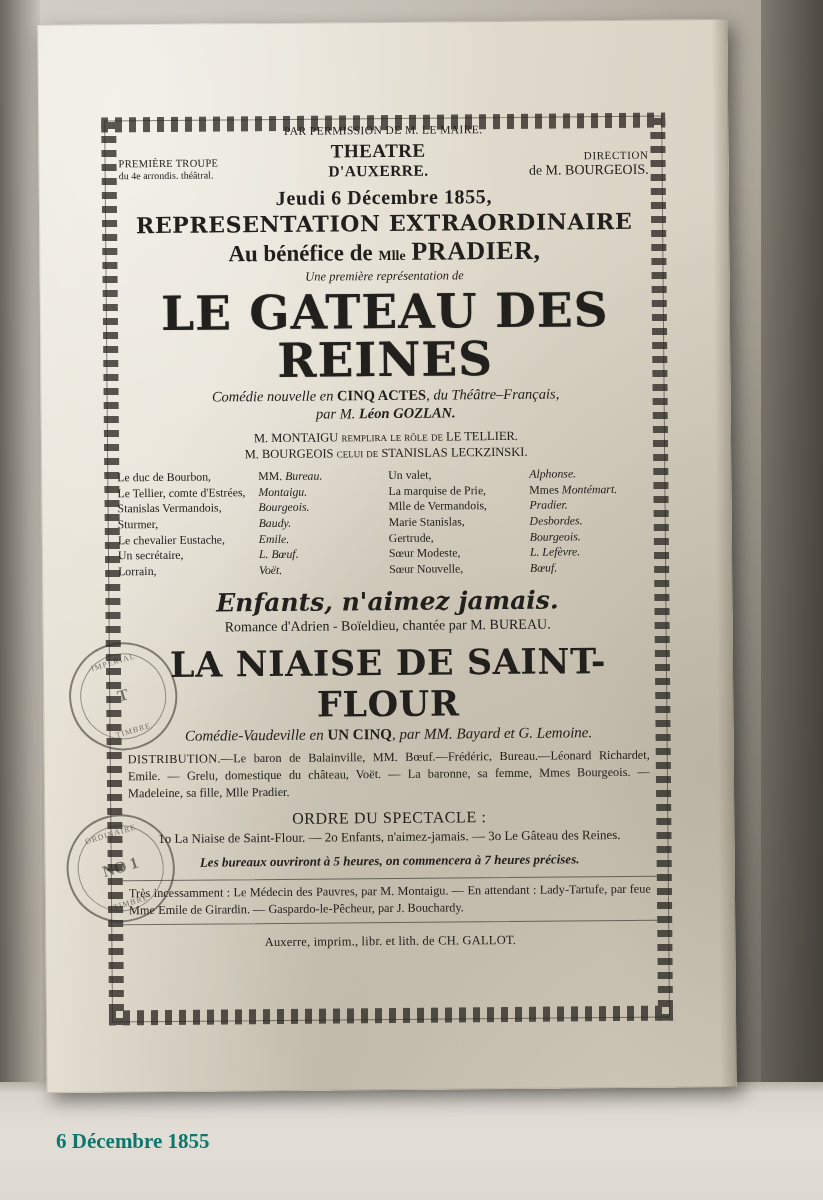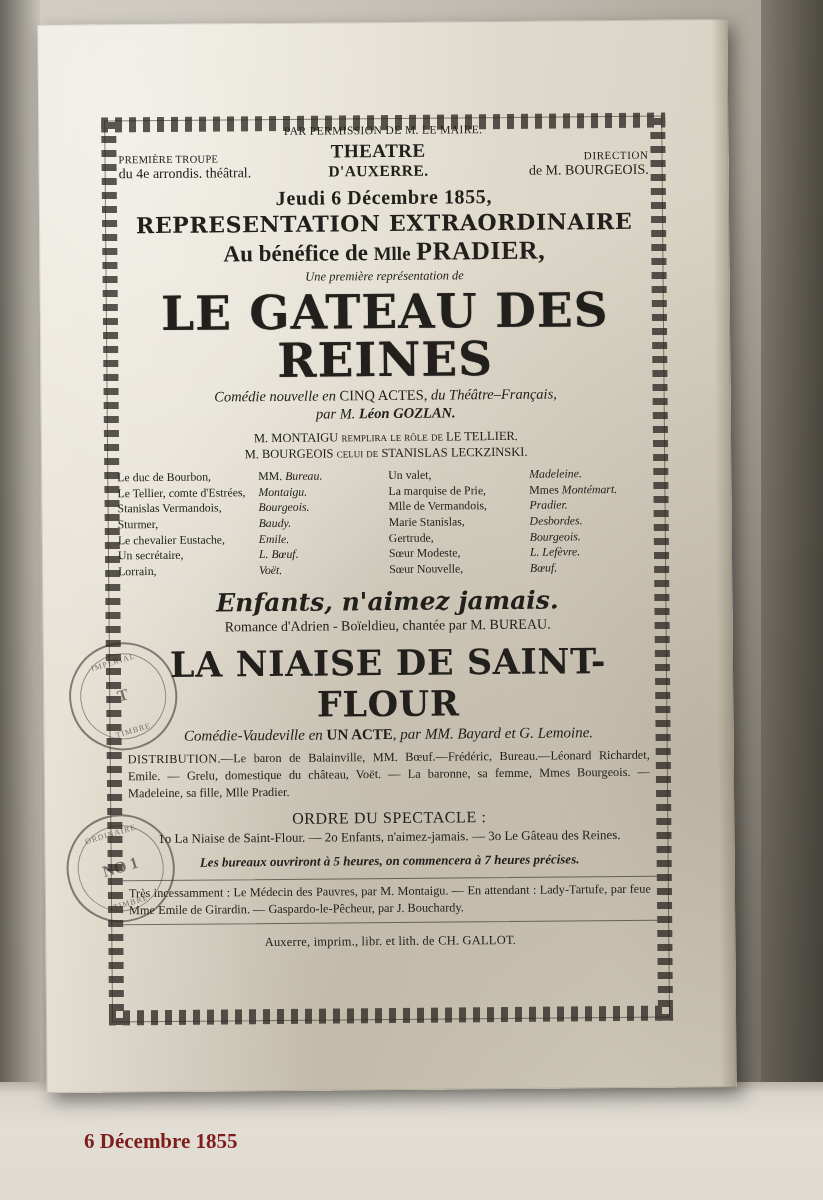--- a/index.html
+++ b/index.html
@@ -111,56 +111,56 @@
   .masthead{
     display:flex; align-items:flex-end; justify-content:space-between;
     padding: 1px 6px 2px;
     gap: 6px;
   }
   .mh-col{ line-height:1.15; }
   .mh-left{ text-align:left; width: 30%; }
   .mh-mid{ text-align:center; width: 36%; }
   .mh-right{ text-align:right; width: 32%; }
   .mh-small{ font-size: 10.5px; font-variant: small-caps; letter-spacing:.3px;}
-  .mh-small2{ font-size: 14px; }
+  .mh-small2{ font-size: 10px; }
   .mh-big{ font-size: 19px; font-weight: bold; letter-spacing: .5px; }
   .mh-big2{ font-size: 15.5px; font-weight: bold; letter-spacing:.4px;}
   .mh-dir{ font-size: 11px; font-variant: small-caps; letter-spacing:.6px; }
   .mh-dir2{ font-size: 14px; }
 
   .date-line{
     font-size: 20px; font-weight:bold; letter-spacing:.6px;
     margin-top: 4px;
   }
   .repr{
     font-size: 22px; font-weight: bold; letter-spacing: .6px;
     font-family:"DejaVu Serif", serif;
     margin-top: 1px;
   }
   .benefice{
     font-size: 23px; font-weight: bold; margin-top: 1px;
   }
-  .benefice .mlle{ font-size: 19px; }
+  .benefice .mlle{ font-size: 14px; }
   .benefice .name{ font-size: 26px; letter-spacing:.5px;}
   .premiere-rep{
     font-size: 12.5px; font-style: italic; margin-top: 2px;
   }
   .maintitle{
     font-family: "DejaVu Serif", serif;
     font-size: 47px;
     font-weight: bold;
     letter-spacing: 1px;
     line-height: 1.03;
     margin: 4px 0 2px;
     text-shadow: 0 0 1px rgba(30,28,24,.6);
   }
   .subtitle{
     font-size: 14.5px; font-style: italic; margin-top: 2px; line-height:1.25;
   }
-  .subtitle b{ font-style: normal; font-weight: normal; }
+  .subtitle b{ font-style: normal; font-weight: bold; }
   .byline{ font-size: 14.5px; font-style: italic; }
   .roles-note{
     font-size: 12.5px; margin-top: 7px; line-height: 1.35;
   }
   .roles-note .sc{ font-variant: small-caps; }
 
   table.cast{
     width: 100%;
     border-collapse: collapse;
     font-size: 11.8px;
@@ -243,26 +243,26 @@
     position:absolute; left:0; right:0; top:42px; text-align:center;
     font-size: 16px; font-weight:bold; letter-spacing:0;
   }
   .stamp .st-bot{
     position:absolute; left:0; right:0; bottom:12px; text-align:center; font-size:8px;
   }
 
   
   #caption{
     position:absolute;
-    left: 84px;
+    left: 56px;
     bottom: 46px;
     font-family: "Liberation Serif", serif;
     font-weight: bold;
     font-size: 21px;
-    color: #7f1d1d;
+    color: #0f766e;
   }
 </style>
 </head>
 <body>
 
 <div id="photo"></div>
 <div id="desk-left"></div>
 <div id="desk-right"></div>
 <div id="desk-bottom"></div>
 
@@ -314,21 +314,21 @@
       <div class="sc">M. MONTAIGU remplira le rôle de LE TELLIER.</div>
       <div class="sc">M. BOURGEOIS celui de STANISLAS LECKZINSKI.</div>
     </div>
 
     <table class="cast">
       <tbody>
         <tr>
           <td class="role">Le duc de Bourbon,</td>
           <td class="actor"><span class="pref">MM. </span><span>Bureau.</span></td>
           <td class="role">Un valet,</td>
-          <td class="actor"><span class="pref"></span><span>Madeleine.</span></td>
+          <td class="actor"><span class="pref"></span><span>Alphonse.</span></td>
         </tr>
         <tr>
           <td class="role">Le Tellier, comte d'Estrées,</td>
           <td class="actor"><span class="pref"></span><span>Montaigu.</span></td>
           <td class="role">La marquise de Prie,</td>
           <td class="actor"><span class="pref">Mmes </span><span>Montémart.</span></td>
         </tr>
         <tr>
           <td class="role">Stanislas Vermandois,</td>
           <td class="actor"><span class="pref"></span><span>Bourgeois.</span></td>
@@ -362,21 +362,21 @@
       </tbody>
     </table>
 
     <div class="romance-title">Enfants, n'aimez jamais.</div>
     <div class="romance-sub">
       <span>Romance d'Adrien - Boïeldieu, chantée par M. </span><span>BUREAU.</span>
     </div>
 
     <div class="title2">LA NIAISE DE SAINT-FLOUR</div>
     <div class="subtitle2">
-      <span>Comédie-Vaudeville en </span><b>UN ACTE</b><span>, par MM. Bayard et G. Lemoine.</span>
+      <span>Comédie-Vaudeville en </span><b>UN CINQ</b><span>, par MM. Bayard et G. Lemoine.</span>
     </div>
 
     <div class="distribution">
       <span class="lbl">DISTRIBUTION.</span><span>—Le baron de Balainville, MM. Bœuf.—Frédéric, Bureau.—Léonard Richardet, Emile. — Grelu, domestique du château, Voët. — La baronne, sa femme, Mmes Bourgeois. — Madeleine, sa fille, Mlle Pradier.</span>
     </div>
 
     <div class="ordre-title">ORDRE DU SPECTACLE :</div>
     <div class="ordre-line">1o La Niaise de Saint-Flour. — 2o Enfants, n'aimez-jamais. — 3o Le Gâteau des Reines.</div>
 
     <div class="bureaux">Les bureaux ouvriront à 5 heures, on commencera à 7 heures précises.</div>

